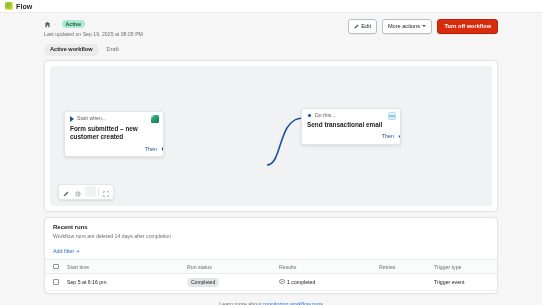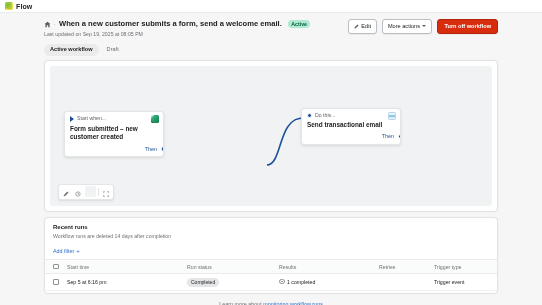--- a/index.html
+++ b/index.html
@@ -218,21 +218,20 @@
   <div class="page">
 
     <div class="hdr">
       <div class="hdr-titlerow">
         <span class="home-icon">
           <svg viewBox="0 0 10 10" width="7" height="7" aria-hidden="true">
             <path d="M5 1 L9 4.4 L8 4.4 L8 9 L6 9 L6 6.2 L4 6.2 L4 9 L2 9 L2 4.4 L1 4.4 Z" fill="#5c5f62"></path>
           </svg>
         </span>
         <span class="crumb-sep">·</span>
-        <span class="wf-title">When a new customer submits a form, send a welcome email.</span>
         <span class="badge-active">Active</span>
       </div>
       <div class="wf-sub">Last updated on Sep 19, 2025 at 08:05 PM</div>
 
       <div class="hdr-actions">
         <div class="btn">
           <span class="ic">
             <svg viewBox="0 0 10 10" width="5" height="5" aria-hidden="true">
               <path d="M7.2 0.8 L9.2 2.8 L3.4 8.6 L1 9 L1.4 6.6 Z" fill="#5c5f62"></path>
             </svg>

